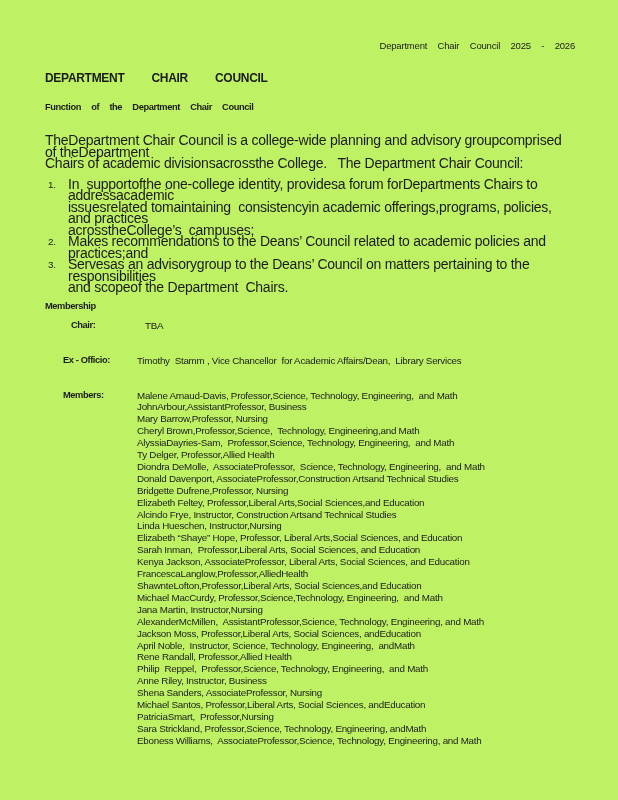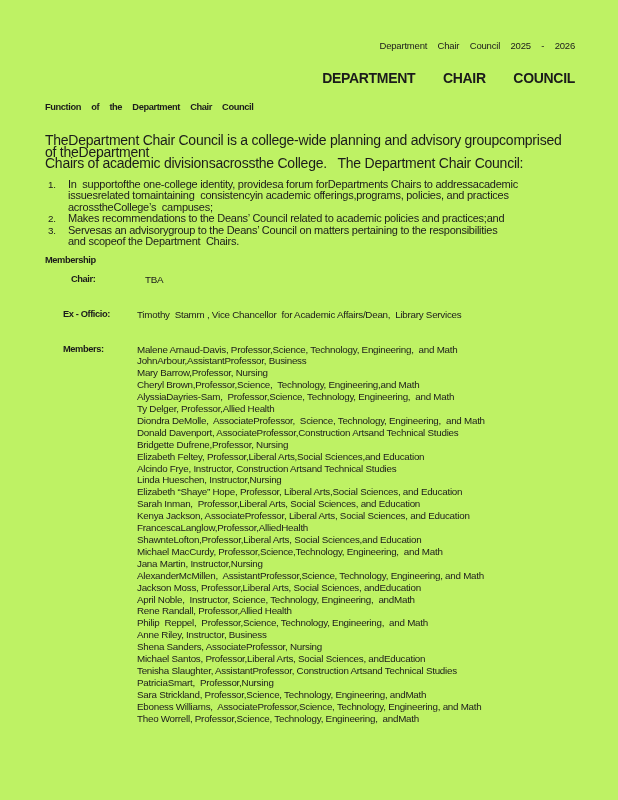--- a/index.html
+++ b/index.html
@@ -12,38 +12,38 @@
   }
   .page { width: 618px; height: 800px; background: #bef264; padding: 41px 43px 0 45px; }
 
   .header-right {
     text-align: right;
     font-size: 9.5px; line-height: 10px;
     word-spacing: 8px; letter-spacing: -0.2px;
   }
   .title {
     margin-top: 22px;
-    font-weight: bold; font-size: 14px; line-height: 10px;
-    letter-spacing: -0.3px; word-spacing: 24px; text-align: right;
+    font-weight: bold; font-size: 12px; line-height: 10px;
+    letter-spacing: -0.3px; word-spacing: 24px;
   }
   .function-heading {
     margin-top: 19px;
     font-weight: bold; font-size: 9.3px; line-height: 10px;
     letter-spacing: -0.4px; word-spacing: 8px;
   }
   .intro {
     margin-top: 23px;
     font-size: 14px; line-height: 11.5px; letter-spacing: -0.25px;
     white-space: pre-wrap;
   }
   .fn-list { margin-top: 9px; margin-left: 3px; }
   .fn-item { display: grid; grid-template-columns: 20px 1fr; }
   .fn-num  { font-size: 9.8px; line-height: 11.5px; letter-spacing: -0.25px; }
   .fn-text {
-    font-size: 11px; line-height: 11.5px; letter-spacing: -0.25px;
+    font-size: 14px; line-height: 11.5px; letter-spacing: -0.25px;
     white-space: pre-wrap;
   }
   .membership-heading {
     margin-top: 7px;
     font-weight: bold; font-size: 9.3px; line-height: 10px; letter-spacing: -0.4px;
   }
   .mrow { display: grid; grid-template-columns: 74px 1fr; margin-left: 18px; margin-top: 24px; }
   .mrow.first { margin-top: 9px; margin-left: 26px; }
   .mlabel {
     font-weight: bold; font-size: 9.3px; line-height: 11px; letter-spacing: -0.4px;
@@ -158,25 +158,23 @@
         <div class="member-line">Rene Randall, Professor,Allied Health</div>
 
         <div class="member-line">Philip  Reppel,  Professor,Science, Technology, Engineering,  and Math</div>
 
         <div class="member-line">Anne Riley, Instructor, Business</div>
 
         <div class="member-line">Shena Sanders, AssociateProfessor, Nursing</div>
 
         <div class="member-line">Michael Santos, Professor,Liberal Arts, Social Sciences, andEducation</div>
 
-        <div class="member-line">Tenisha Slaughter, AssistantProfessor, Construction Artsand Technical Studies</div>
 
         <div class="member-line">PatriciaSmart,  Professor,Nursing</div>
 
         <div class="member-line">Sara Strickland, Professor,Science, Technology, Engineering, andMath</div>
 
         <div class="member-line">Eboness Williams,  AssociateProfessor,Science, Technology, Engineering, and Math</div>
 
-        <div class="member-line">Theo Worrell, Professor,Science, Technology, Engineering,  andMath</div>
       </div>
   </div>
 
 </div>
 
 </body></html>

